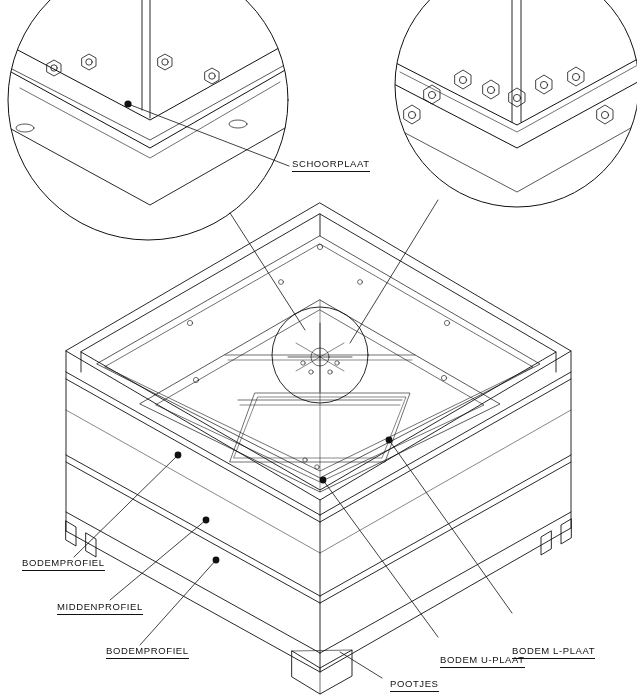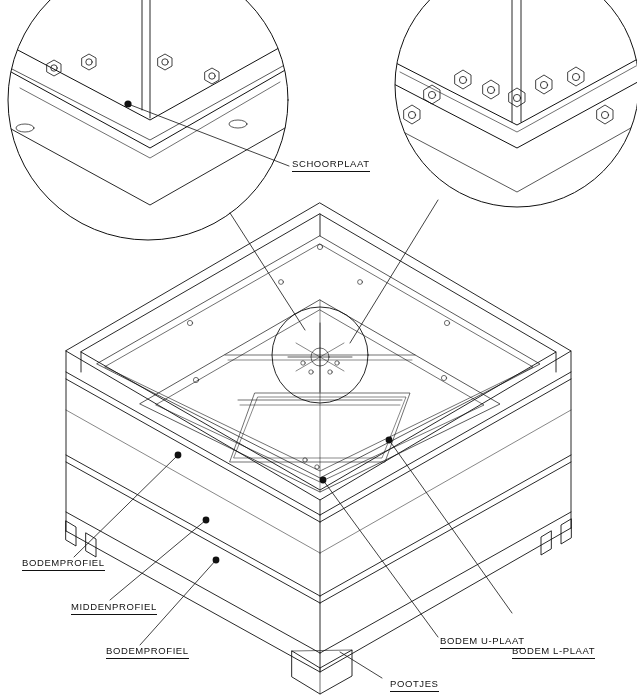--- a/index.html
+++ b/index.html
@@ -230,19 +230,19 @@
 
         <path d="M512 613 L389 440"></path>
         <circle cx="389" cy="440" r="3.4" fill="#111111" stroke="none"></circle>
       </g>
 
     </g>
   </svg>
 
   <div class="label" style="left:292px; top:158px;">SCHOORPLAAT</div>
   <div class="label" style="left:22px;  top:557px;">BODEMPROFIEL</div>
-  <div class="label" style="left:71px;  top:601px;text-align:right;">MIDDENPROFIEL</div>
+  <div class="label" style="left:57px;  top:601px;text-align:right;">MIDDENPROFIEL</div>
   <div class="label" style="left:90px;  top:645px;margin-left:16px;">BODEMPROFIEL</div>
   <div class="label" style="left:390px; top:678px;">POOTJES</div>
-  <div class="label" style="left:440px; top:635px;">BODEM U-PLAAT</div>
+  <div class="label" style="left:440px; top:654px;">BODEM U-PLAAT</div>
   <div class="label" style="left:512px; top:645px;">BODEM L-PLAAT</div>
 
 </div>
 
 </body></html>

